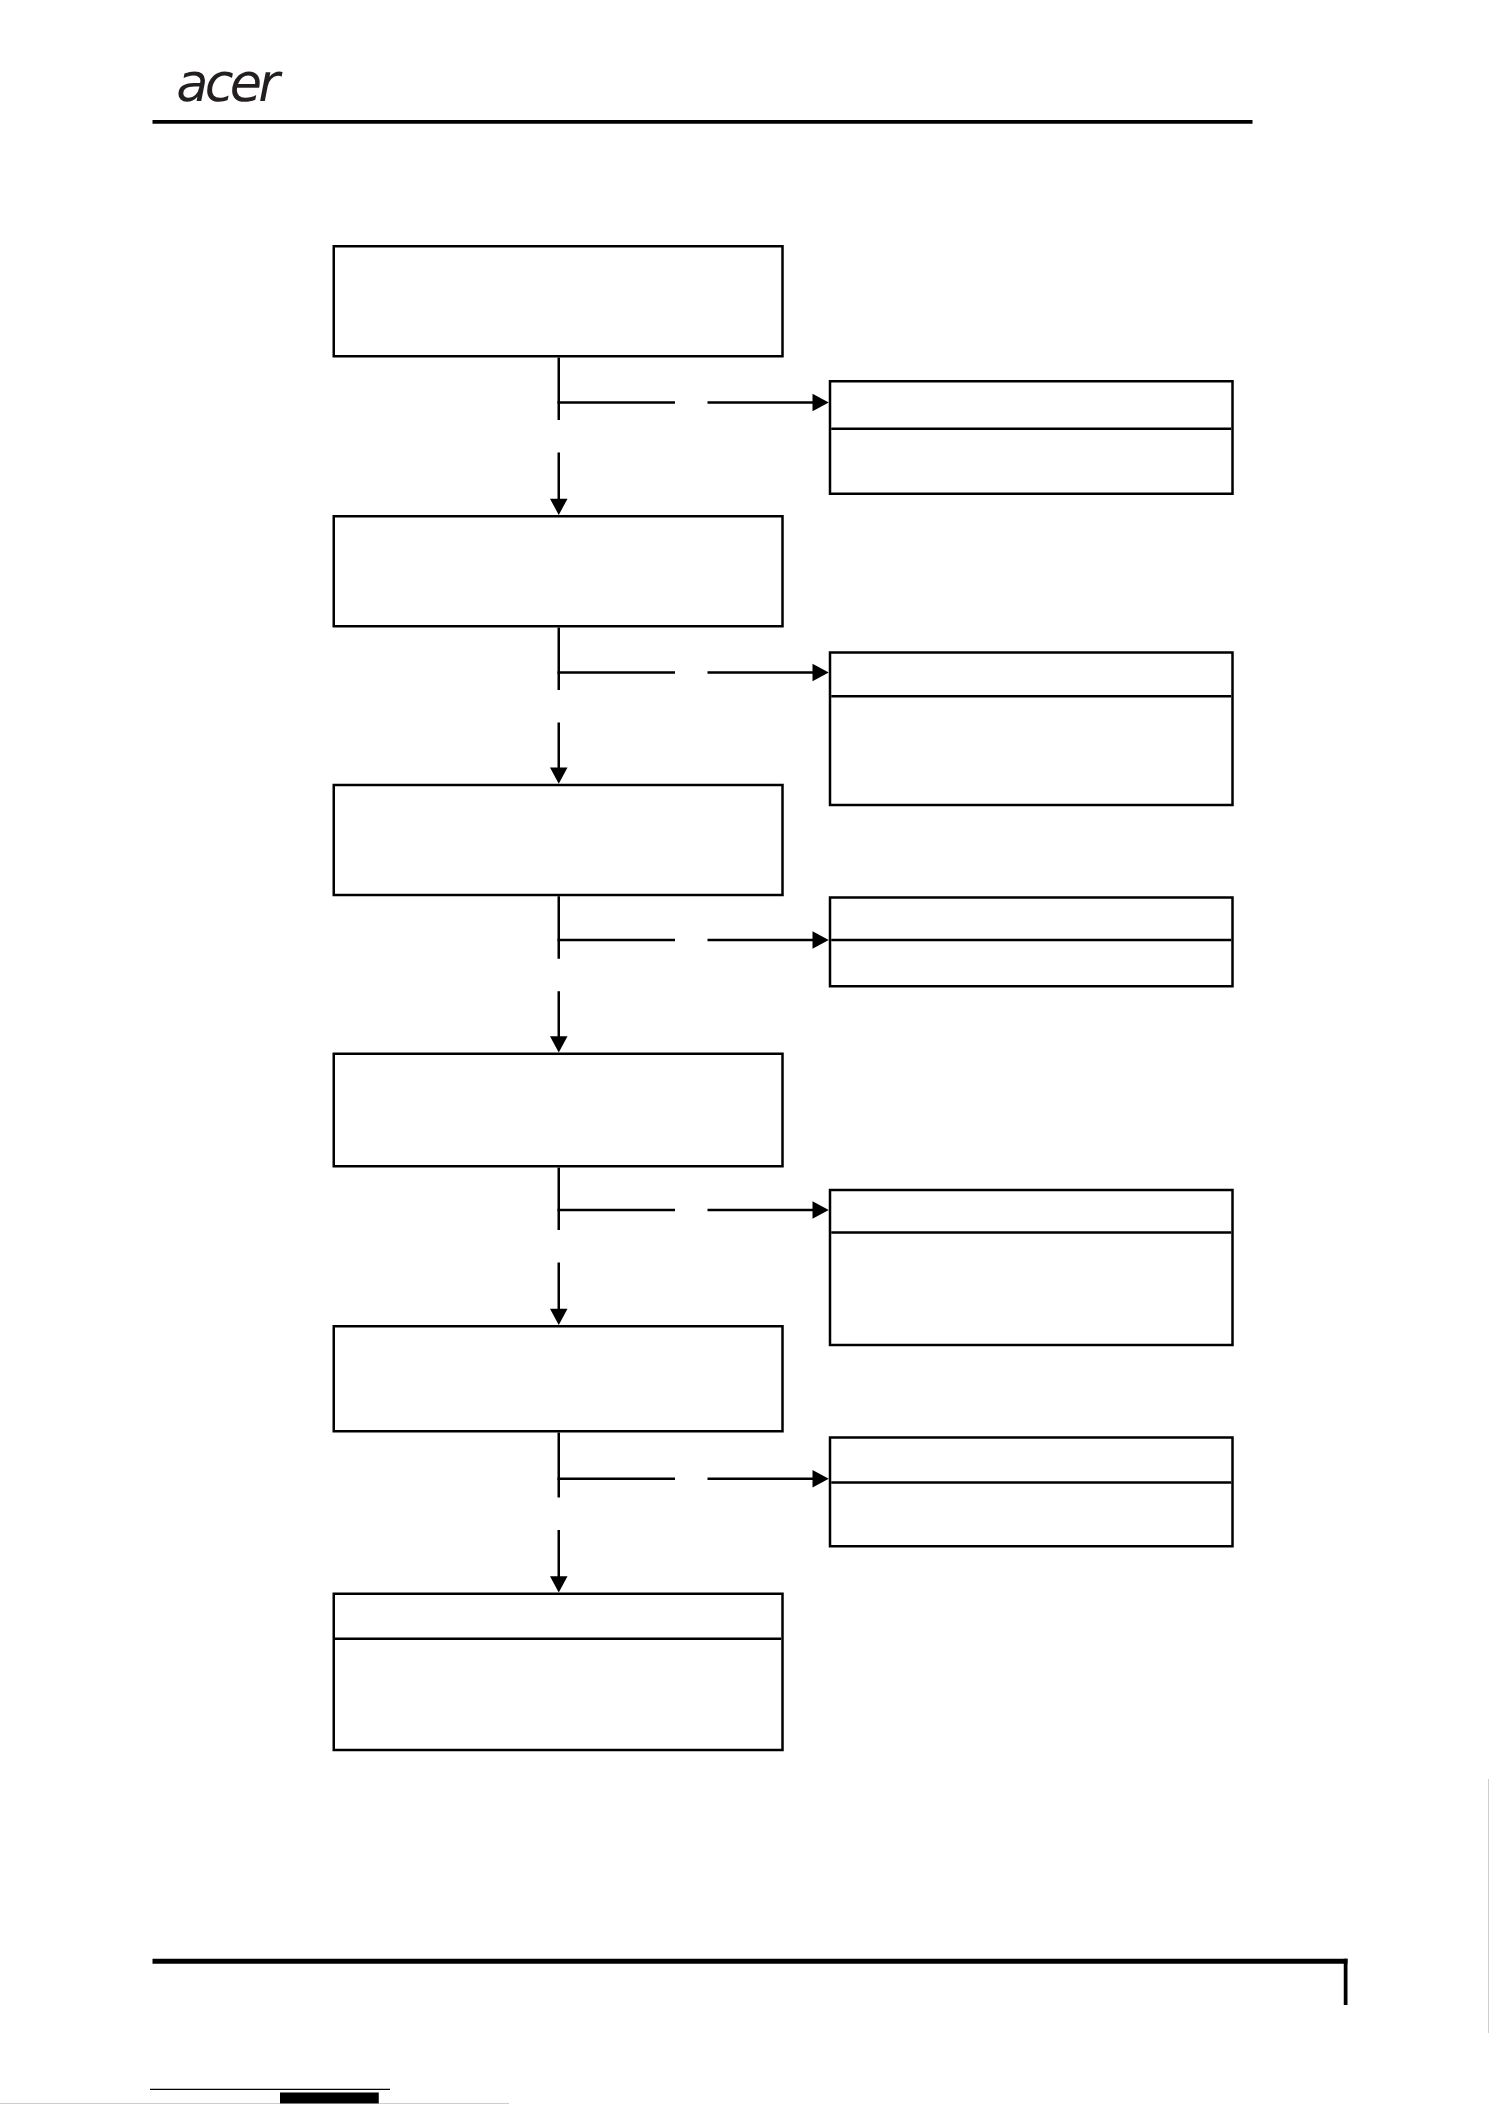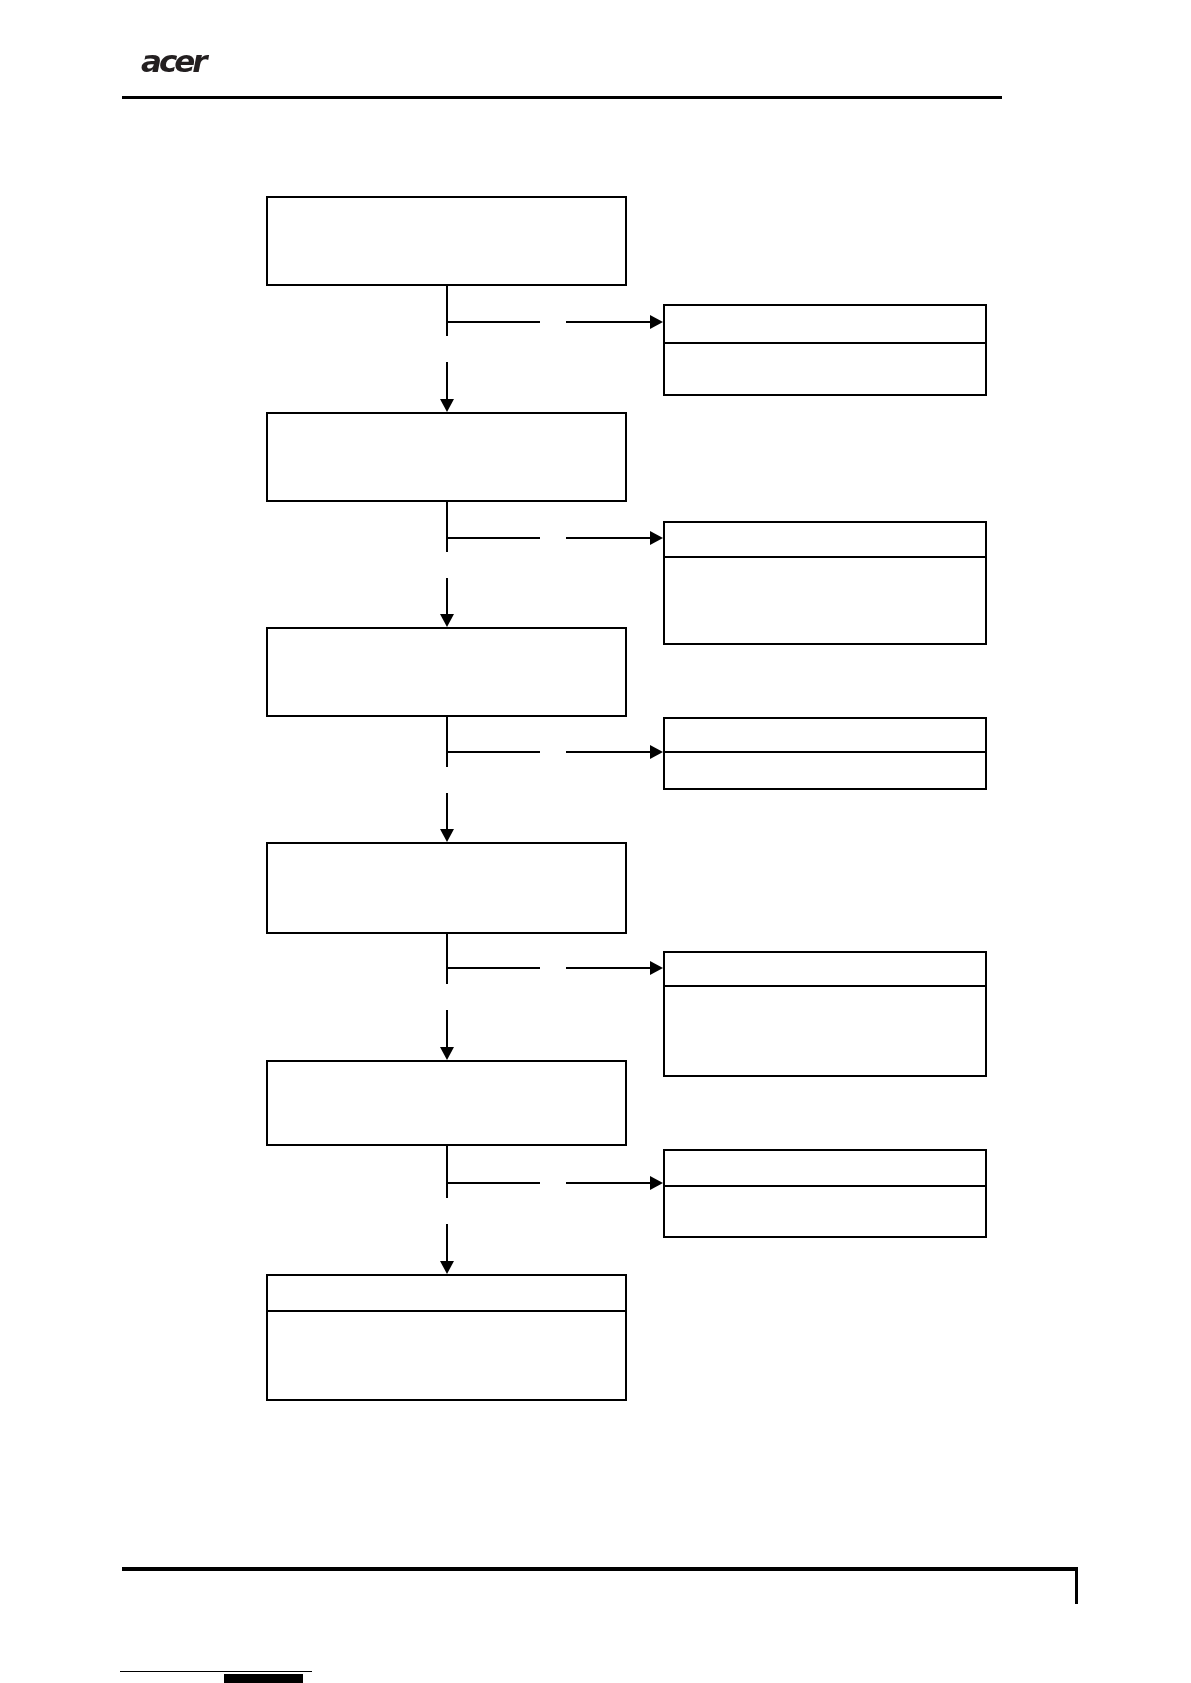--- a/index.html
+++ b/index.html
@@ -7,22 +7,22 @@
     position:relative;
     width:1191px;height:1683px;
     background:#ffffff;
     overflow:hidden;
     font-family:"Liberation Sans", sans-serif;
     margin:0 auto;
   }
   .logo{
     position:absolute;left:141px;top:46px;
     font-family:"DejaVu Sans", sans-serif;
-    font-weight:bold;font-style:italic;
-    font-size:31px;line-height:1;
+    font-weight:normal;font-style:italic;
+    font-size:42px;line-height:1;
     letter-spacing:-3px;color:#231f20;
   }
   .hrule{position:absolute;background:#000;}
   .box{
     position:absolute;
     border:2px solid #000;
     background:#fff;
     box-sizing:border-box;
     display:flex;flex-direction:column;
   }

